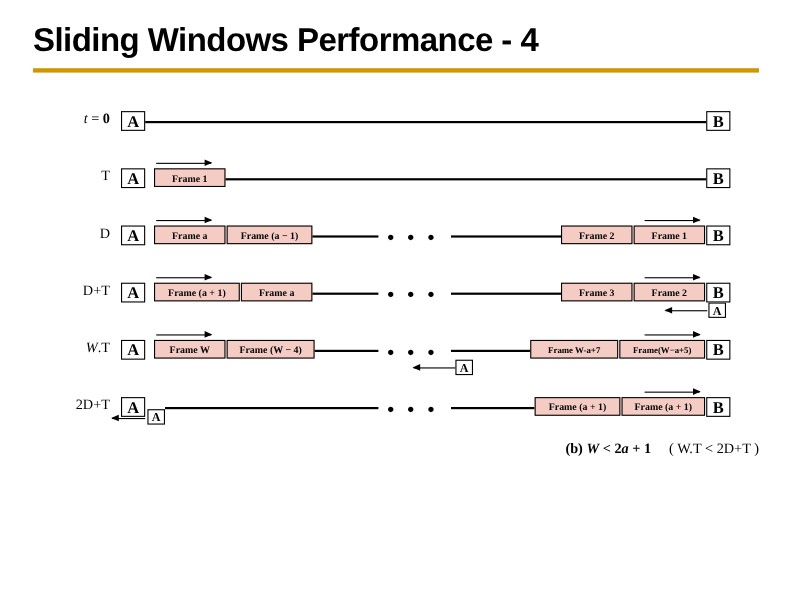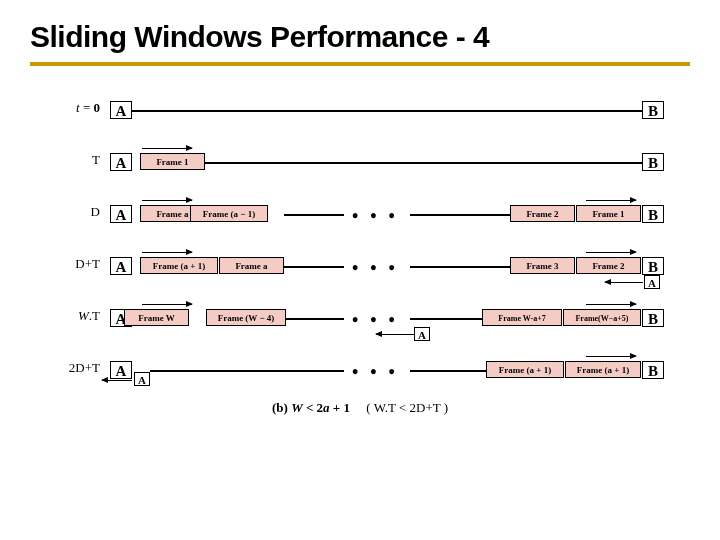--- a/index.html
+++ b/index.html
@@ -98,21 +98,21 @@
   .arrow.below { top: 36px; }
   .dots {
     position: absolute;
     top: 16px;
     font-size: 18px;
     font-weight: bold;
     letter-spacing: 12px;
     font-family: "Times New Roman", serif;
   }
   .caption {
-    text-align: center;
+    text-align: right;
     font-family: "Times New Roman", serif;
     font-size: 13px;
     margin-top: 8px;
   }
   .caption .b { font-weight: bold; }
   .caption .it { font-style: italic; }
 </style>
 </head>
 <body>
 
@@ -134,21 +134,21 @@
     <div class="frame" style="left:110px;width:65px">Frame 1</div>
     <div class="line" style="left:175px;width:437px"></div>
     <div class="box big" style="left:612px;width:22px">B</div>
   </div>
 
   <div class="row">
     <div class="tlabel">D</div>
     <div class="box big" style="left:80px;width:22px">A</div>
     <div class="arrow" style="left:112px;width:50px"></div>
     <div class="frame" style="left:110px;width:65px">Frame a</div>
-    <div class="frame" style="left:160px;width:78px">Frame (a − 1)</div>
+    <div class="frame" style="left:176px;width:78px">Frame (a − 1)</div>
     <div class="line" style="left:254px;width:60px"></div>
     <div class="dots" style="left:322px">•••</div>
     <div class="line" style="left:380px;width:100px"></div>
     <div class="frame" style="left:480px;width:65px">Frame 2</div>
     <div class="frame" style="left:546px;width:65px">Frame 1</div>
     <div class="arrow" style="left:556px;width:50px"></div>
     <div class="box big" style="left:612px;width:22px">B</div>
   </div>
 
   <div class="row">
@@ -165,21 +165,21 @@
     <div class="arrow" style="left:556px;width:50px"></div>
     <div class="box big" style="left:612px;width:22px">B</div>
     <div class="box" style="left:614px;width:16px;top:33px;height:14px;line-height:14px;font-size:11px">A</div>
     <div class="arrow rev below" style="left:575px;width:38px;top:40px"></div>
   </div>
 
   <div class="row">
     <div class="tlabel"><span class="it">W</span>.T</div>
     <div class="box big" style="left:80px;width:22px">A</div>
     <div class="arrow" style="left:112px;width:50px"></div>
-    <div class="frame" style="left:94px;width:65px">Frame W</div>
+    <div class="frame" style="left:110px;width:65px">Frame W</div>
     <div class="frame" style="left:176px;width:80px">Frame (W − 4)</div>
     <div class="line" style="left:256px;width:58px"></div>
     <div class="dots" style="left:322px">•••</div>
     <div class="line" style="left:380px;width:72px"></div>
     <div class="frame" style="left:452px;width:80px;font-size:8px">Frame W-a+7</div>
     <div class="frame" style="left:533px;width:78px;font-size:8px">Frame(W−a+5)</div>
     <div class="arrow" style="left:556px;width:50px"></div>
     <div class="box big" style="left:612px;width:22px">B</div>
     <div class="box" style="left:384px;width:16px;top:33px;height:14px;line-height:14px;font-size:11px">A</div>
     <div class="arrow rev below" style="left:346px;width:38px;top:40px"></div>

